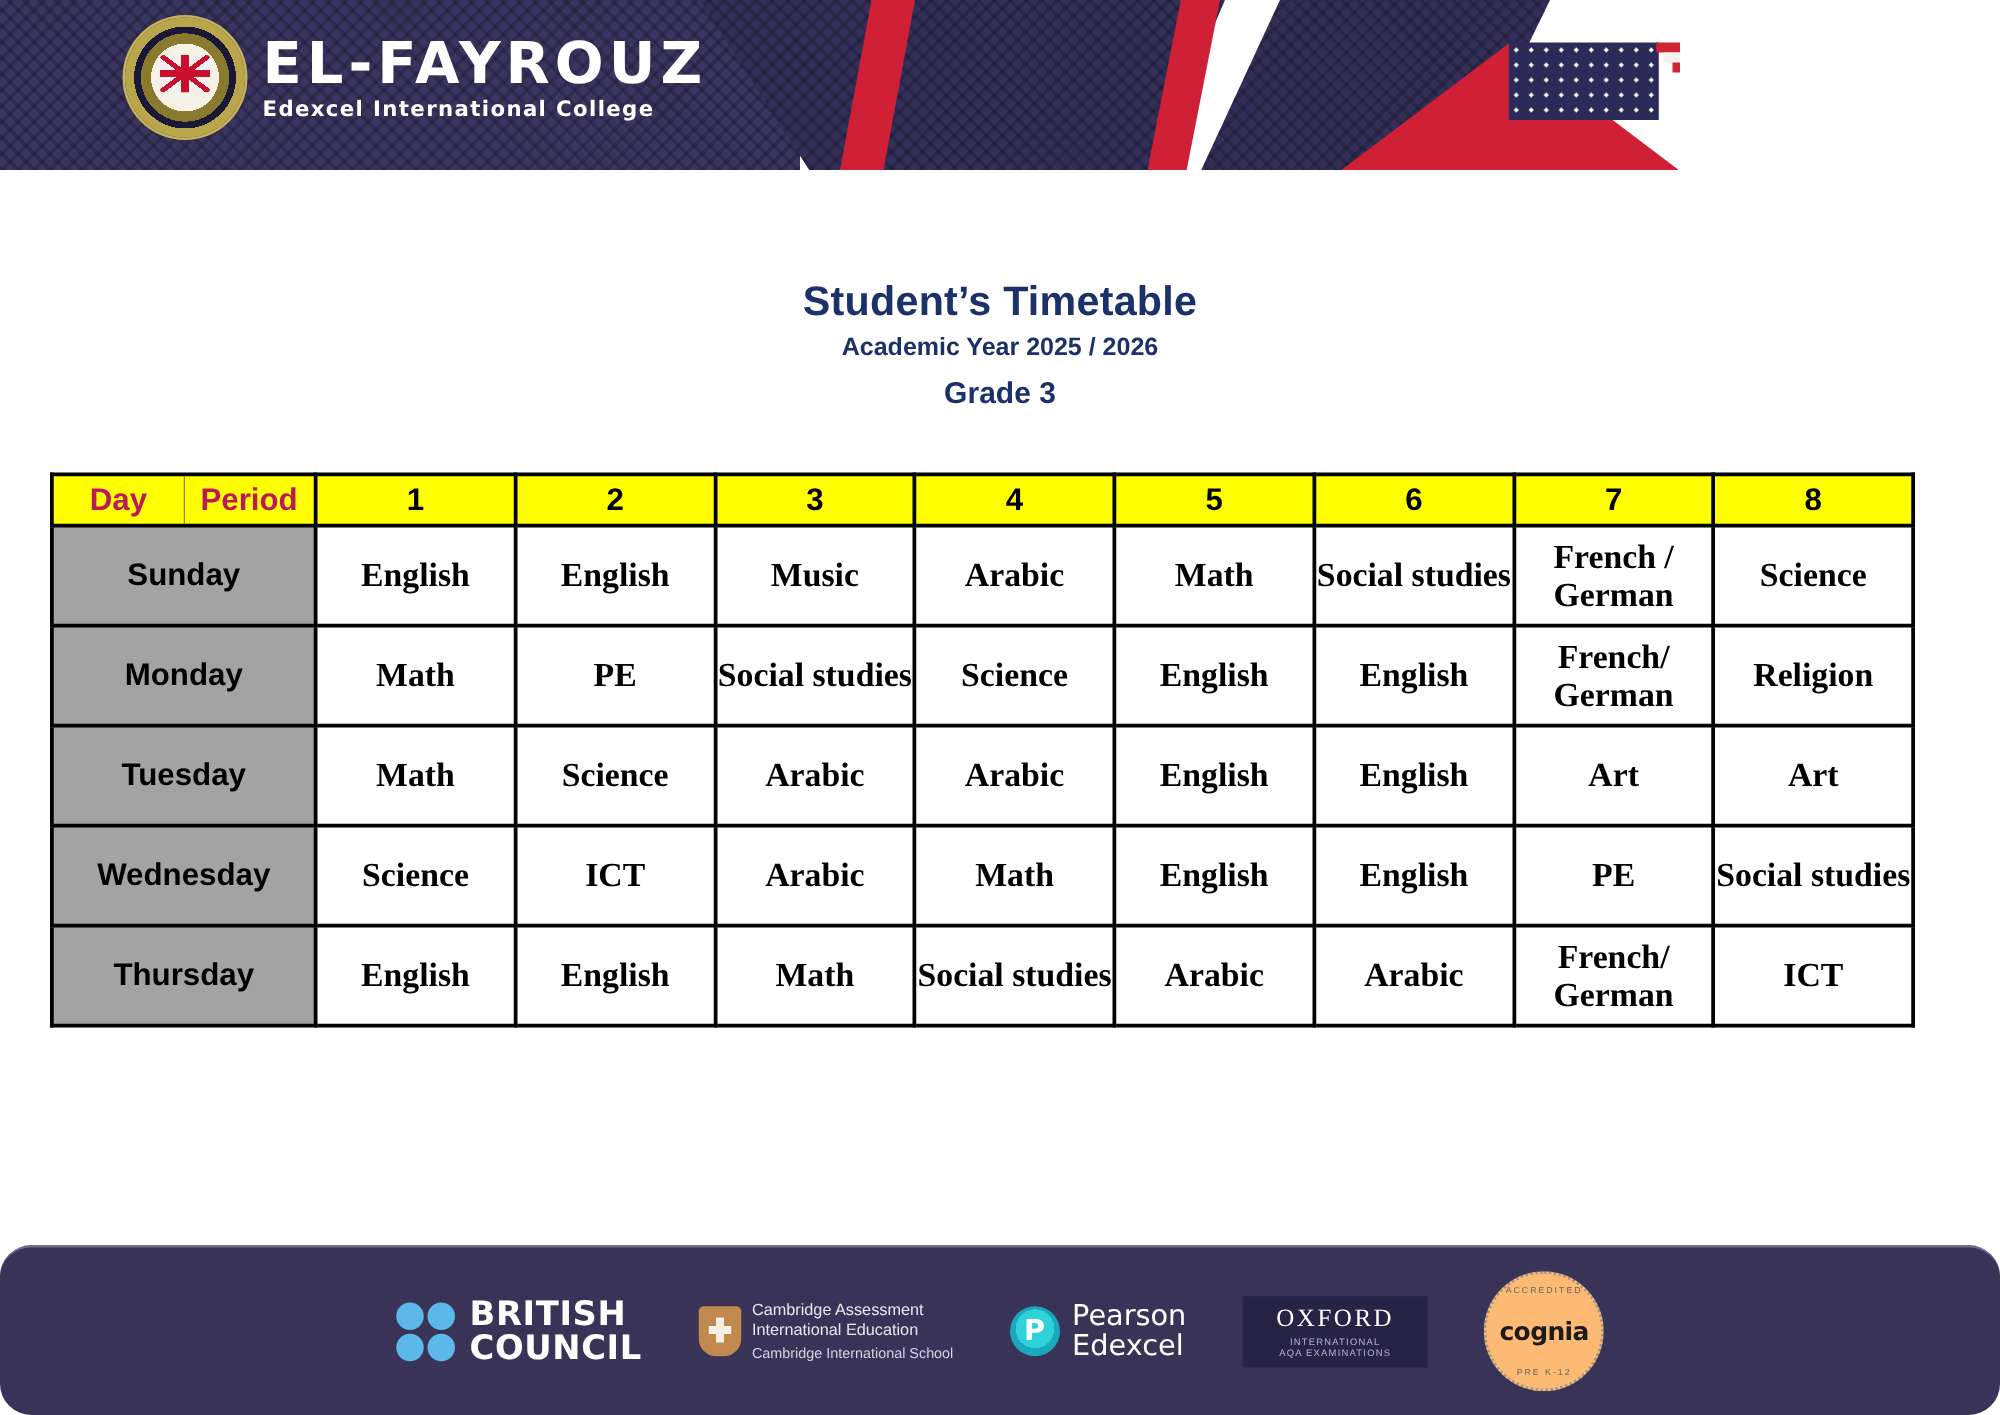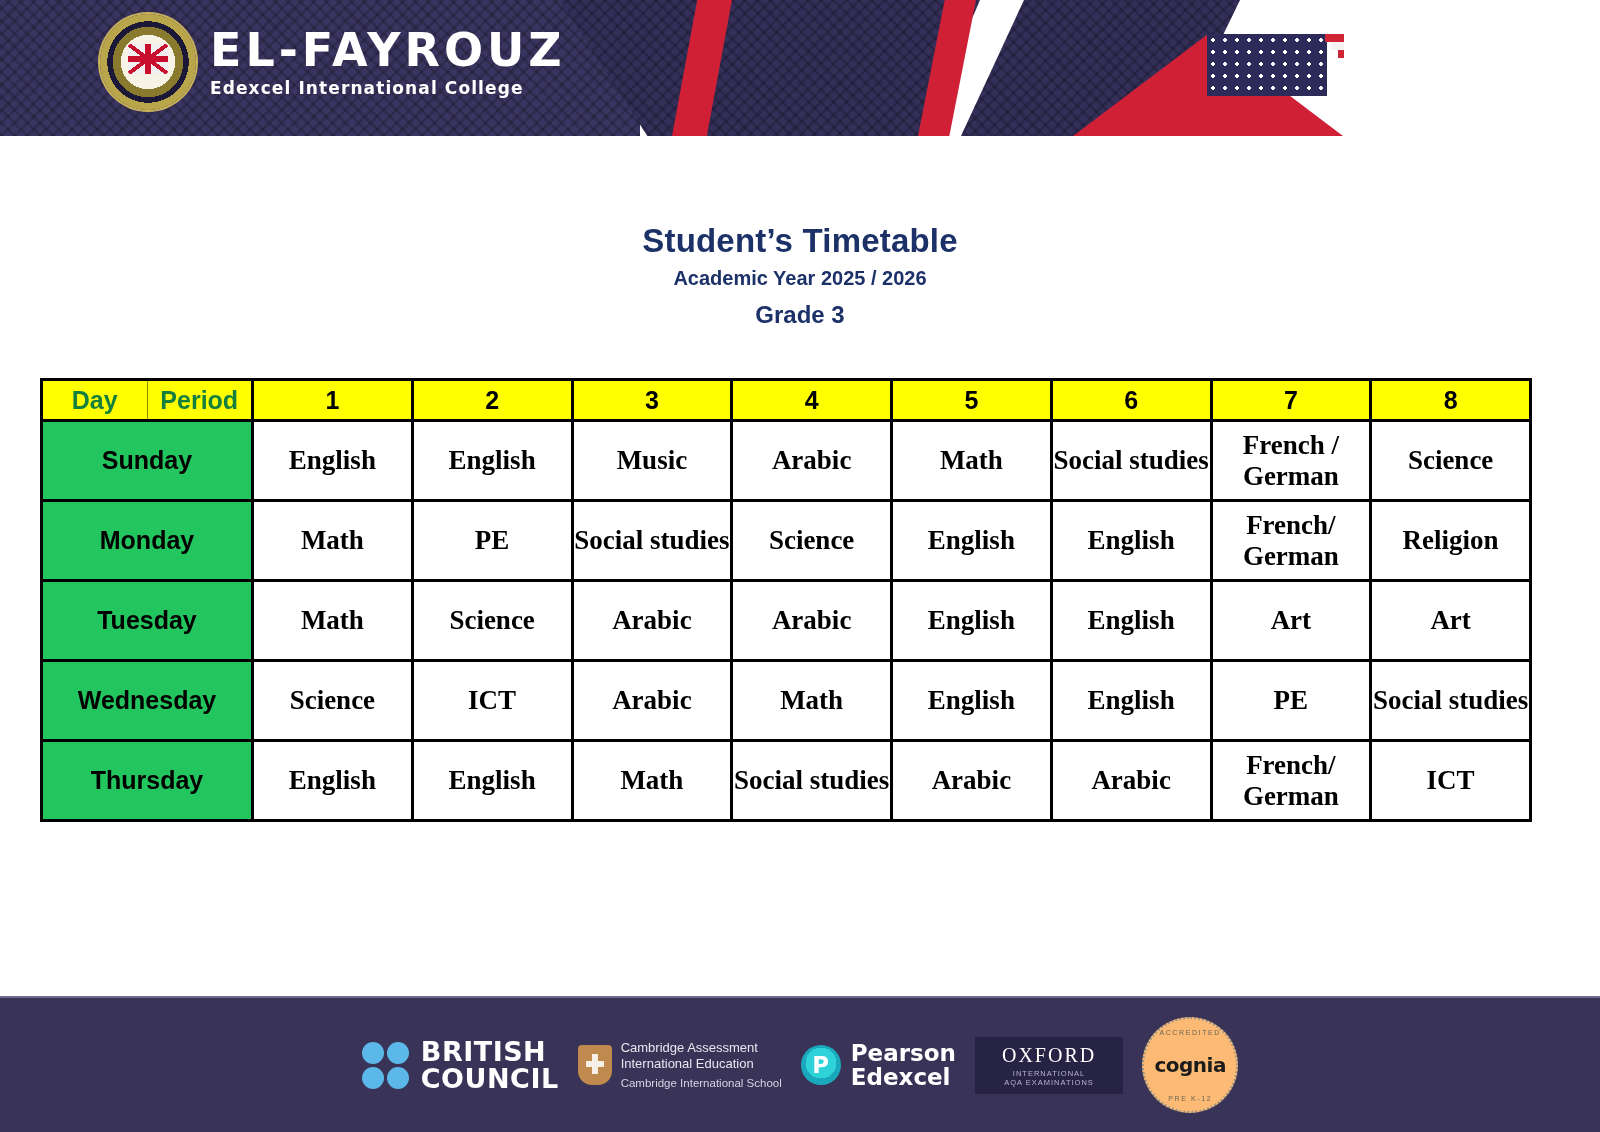--- a/index.html
+++ b/index.html
@@ -155,33 +155,33 @@
     align-items: stretch;
   }
   .daywrap-inner > span {
     flex: 1;
     display: flex;
     align-items: center;
     justify-content: center;
     font-family: "Liberation Sans", sans-serif;
     font-weight: bold;
     font-size: 25px;
-    color: #15803d;
+    color: #be185d;
   }
   .daywrap-inner > span.dw-day { border-right: 1px solid #8a8a00; }
   th.hdr-period {
     background: #ffff00;
     height: 38px;
     font-family: "Liberation Sans", sans-serif;
     font-weight: bold;
     font-size: 25px;
     color: #000000;
   }
   td.day-cell {
-    background: #22c55e;
+    background: #a3a3a3;
     font-family: "Liberation Sans", sans-serif;
     font-weight: bold;
     font-size: 25px;
     color: #000000;
   }
   td.subj {
     background: #ffffff;
     font-family: "Liberation Serif", serif;
     font-weight: bold;
     font-size: 27px;
@@ -195,21 +195,22 @@
   .footer {
     position: absolute;
     bottom: 0; left: 0;
     width: 1600px;
     height: 134px;
     background: #393457;
     border-top: 2px solid #6f6a8c;
     display: flex;
     align-items: center;
     justify-content: center;
-    gap: 19px;
+    gap: 45px;
+    border-radius: 25px;
   }
   .f-logo { display: flex; align-items: center; }
 
   
   .bc-dots {
     display: grid;
     grid-template-columns: 22px 22px;
     grid-template-rows: 22px 22px;
     gap: 3px;
     margin-right: 12px;
@@ -237,21 +238,21 @@
   .camb-text .l3 { font-size: 11.5px; margin-top: 3px; color: #d6d3e2; }
 
   
   .pe-badge {
     width: 40px; height: 40px; border-radius: 50%;
     background: radial-gradient(circle at 50% 45%, #2fd2d8 0 52%, #1aa8bd 52% 100%);
     color: #ffffff; font-size: 23px; font-weight: bold;
     display: flex; align-items: center; justify-content: center;
     margin-right: 10px; font-family: "DejaVu Sans", sans-serif;
   }
-  .pe-text { color: #ffffff; font-size: 23px; font-weight: bold; line-height: 1.05; font-family: "DejaVu Sans", sans-serif; }
+  .pe-text { color: #ffffff; font-size: 23px; font-weight: normal; line-height: 1.05; font-family: "DejaVu Sans", sans-serif; }
 
   
   .ox-box {
     background: #272345; padding: 7px 27px; text-align: center;
   }
   .ox-1 { color: #ffffff; font-size: 20px; letter-spacing: 2px; font-family: "Liberation Serif", serif; }
   .ox-2 { color: #b9b5cc; font-size: 7.5px; letter-spacing: 1px; margin-top: 2px; font-family: "Liberation Sans", sans-serif; }
   .ox-3 { color: #b9b5cc; font-size: 7.5px; letter-spacing: 1px; font-family: "Liberation Sans", sans-serif; }
 
   

